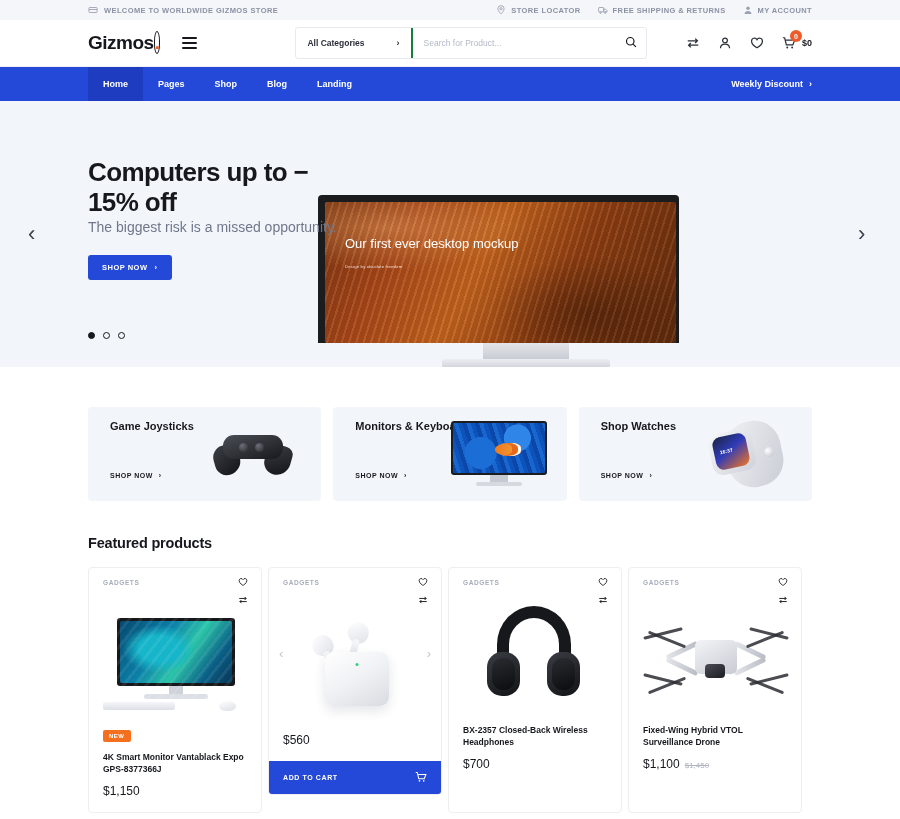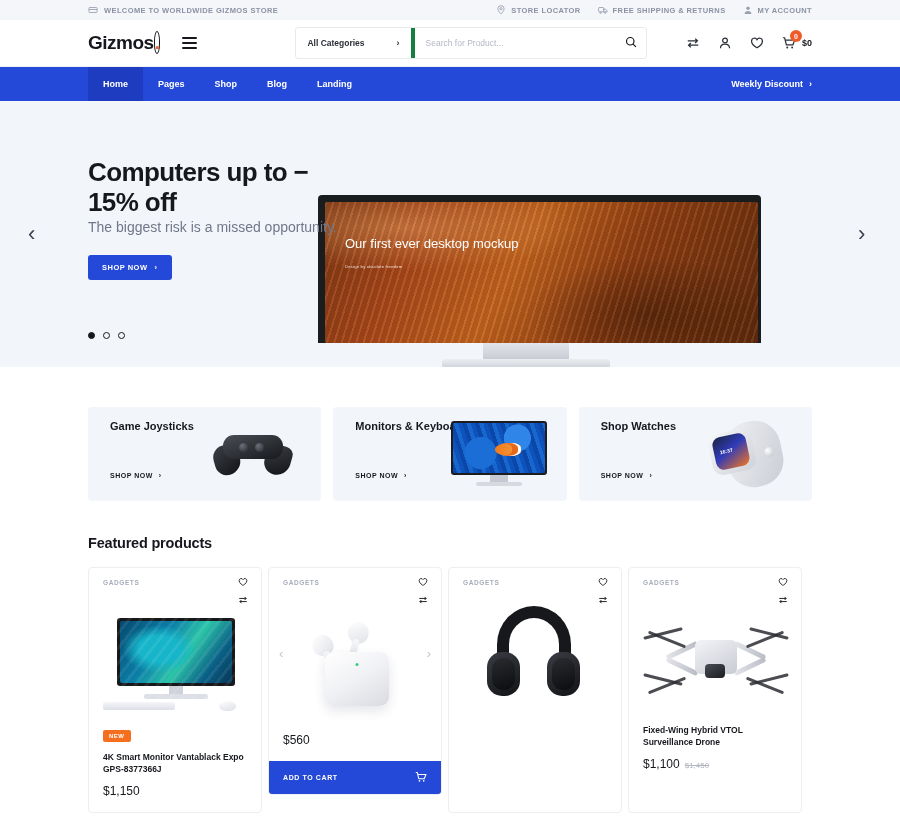--- a/index.html
+++ b/index.html
@@ -35,21 +35,21 @@
   .burger span { display:block; width:15px; height:1.7px; background:#16181d; border-radius:1px; }
 
   .searchwrap {
     margin-left: 98px; display:flex; align-items:center;
     width: 352px; height: 32px;
     border:1px solid #e7e9ef; border-radius:3px; background:#fff;
   }
   .cats {
     display:flex; align-items:center; gap:32px; height:100%;
     padding:0 11px; font-size:8.5px; font-weight:700; color:#2b2f38;
-    border-right:4px solid #15803d; white-space:nowrap;justify-content:center;
+    border-right:2px solid #15803d; white-space:nowrap;justify-content:center;
   }
   .cats .chev { color:#2b2f38; font-size:9px; }
   .searchinput {
     flex:1; border:none; outline:none; height:100%;
     padding:0 11px; font-size:8.5px; color:#9aa1b1;
     font-family:"Liberation Sans", sans-serif; background:transparent;
   }
   .searchinput::placeholder { color:#b3b8c5; }
   .searchbtn { width:30px; height:100%; display:flex; align-items:center; justify-content:center; background:none; border:none; cursor:pointer; }
   .searchbtn svg { width:12px; height:12px; color:#16181d; }
@@ -107,21 +107,21 @@
   .dots { position:absolute; left:88px; top:231px; display:flex; gap:8px; align-items:center; }
   .dot {
     width:7px; height:7px; border-radius:50%; cursor:pointer;
     border:1.2px solid #16181d; background:transparent;
   }
   .dot.on { background:#16181d; }
 
   
   .imac { position:absolute; left:318px; top:94px; width:415px; height:175px; }
   .screen {
-    position:absolute; left:0; top:0; width:443px; height:148px;
+    position:absolute; left:0; top:0; width:361px; height:148px;
     background:#1b1c1e; border-radius:4px 4px 0 0; padding:7px 3px 0 7px;
   }
   .screenimg {
     width:100%; height:141px; border-radius:2px; overflow:hidden; position:relative;
     background:
       radial-gradient(ellipse 70% 50% at 18% 18%, rgba(255,180,110,.45), transparent 60%),
       linear-gradient(118deg,#7b3512 0%, #a8471a 22%, #c4651f 44%, #8e3e12 66%, #5d2a0d 100%);
   }
   .screenimg::before {
     content:""; position:absolute; inset:0;
@@ -670,20 +670,26 @@
             </span>
           </div>
           <div class="pimg">
             <div class="art-head">
               <div class="hb"></div>
               <div class="cl"></div>
               <div class="cr"></div>
             </div>
           </div>
         </div>
+        <div class="pbody">
+          <div class="pname">BX-2357 Closed-Back Wireless Headphones</div>
+          <div class="pprice">
+            <span>$700</span>
+          </div>
+        </div>
       </div>
 
       <div class="pcard">
         <div class="ptop">
           <div class="pbrand">GADGETS</div>
           <div class="pacts">
             <span class="pact">
               <svg viewBox="0 0 16 16" fill="none" stroke="currentColor" stroke-width="1.4">
                   <path d="M8 13.5S1.8 9.9 1.8 5.9A3.3 3.3 0 018 4.2a3.3 3.3 0 016.2 1.7c0 4-6.2 7.6-6.2 7.6z"></path>
                 </svg>

